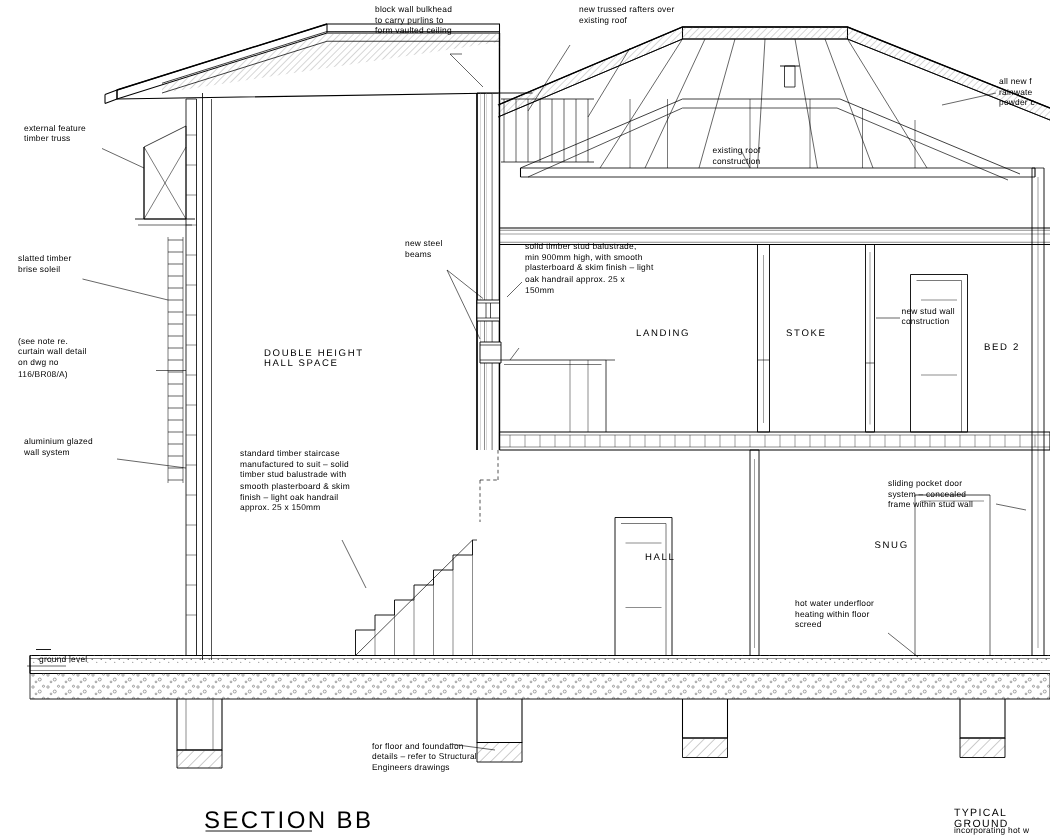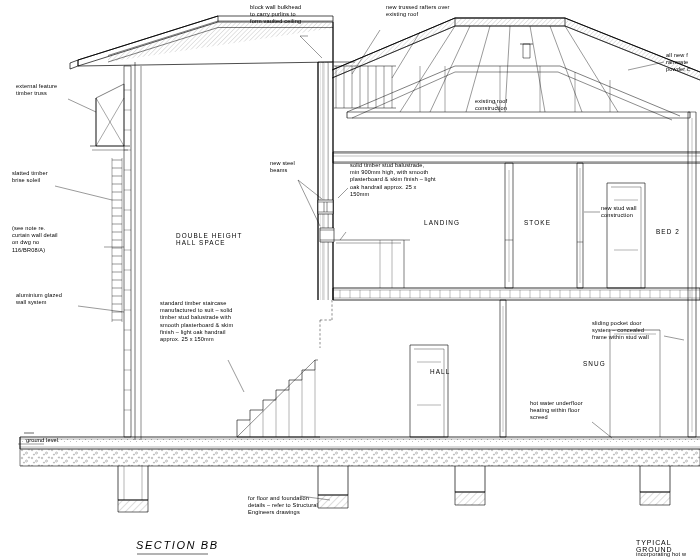--- a/index.html
+++ b/index.html
@@ -34,25 +34,24 @@
     position: absolute;
     font-family: "Liberation Sans", sans-serif;
     font-size: 6.4px;
     letter-spacing: 1.1px;
     color: #000000;
     white-space: pre-line;
   }
   .title {
     position: absolute;
     font-family: "Liberation Sans", sans-serif;
-    font-size: 11px;
+    font-size: 16px;
     letter-spacing: 1.6px;
     color: #000000;
     white-space: pre-line;
-    font-style: italic;
   }
   .title-small {
     position: absolute;
     font-family: "Liberation Sans", sans-serif;
     font-size: 7px;
     letter-spacing: 0.9px;
     color: #000000;
     white-space: pre-line;
   }
 </style>

